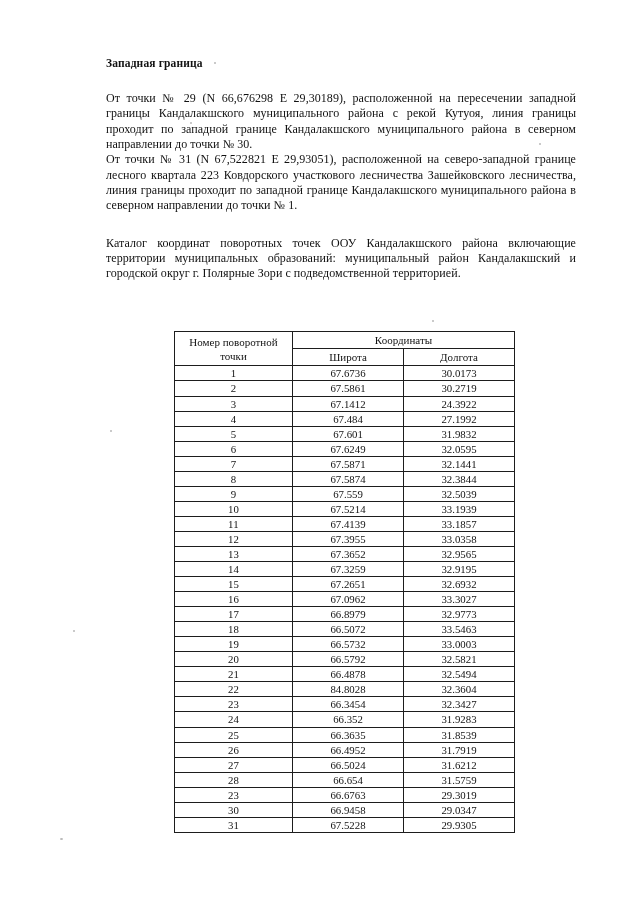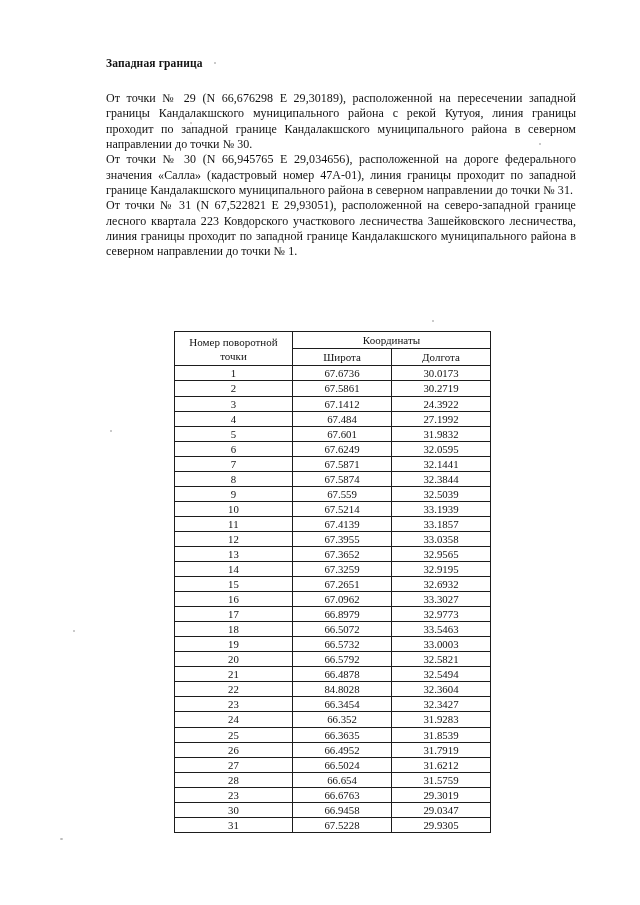--- a/index.html
+++ b/index.html
@@ -69,21 +69,21 @@
 
   
   .coord-table-wrap {
     position: absolute;
     left: 174px;
     top: 331px;
     width: 341px;
   }
   table.coord-table {
     border-collapse: collapse;
-    width: 317px;
+    width: 341px;
     table-layout: fixed;
     font-size: 11px;
   }
   table.coord-table th,
   table.coord-table td {
     border: 1px solid #1d1d1d;
     text-align: center;
     vertical-align: middle;
     padding: 0;
     color: #121212;
@@ -129,26 +129,26 @@
 
 <div id="page">
 
 
   <div class="text-column">
 
     <p class="section-heading">Западная граница</p>
 
     <p class="body-para last-line-left">От точки № 29 (N 66,676298 E 29,30189), расположенной на пересечении западной границы Кандалакшского муниципального района с рекой Кутуоя, линия границы проходит по западной границе Кандалакшского муниципального района в северном направлении до точки № 30.</p>
 
-    <p class="body-para last-line-left">От точки № 30 (N 66,945765 E 29,034656), расположенной на дороге федерального значения «Салла» (кадастровый номер 47А-01), линия границы проходит по западной границе Кандалакшского муниципального района в северном направлении до точки № 31.</p>
 
     <p class="body-para last-line-left">От точки № 31 (N 67,522821 E 29,93051), расположенной на северо-западной границе лесного квартала 223 Ковдорского участкового лесничества Зашейковского лесничества, линия границы проходит по западной границе Кандалакшского муниципального района в северном направлении до точки № 1.</p>
 
     <div class="block-gap"></div>
 
+    <p class="body-para last-line-left">Каталог координат поворотных точек ООУ Кандалакшского района включающие территории муниципальных образований: муниципальный район Кандалакшский и городской округ г. Полярные Зори с подведомственной территорией.</p>
   </div>
 
   <div class="coord-table-wrap">
     <table class="coord-table">
       <thead>
         <tr>
           <th class="col-num" rowspan="2">Номер поворотной точки</th>
           <th class="col-coords" colspan="2">Координаты</th>
         </tr>
         <tr>

